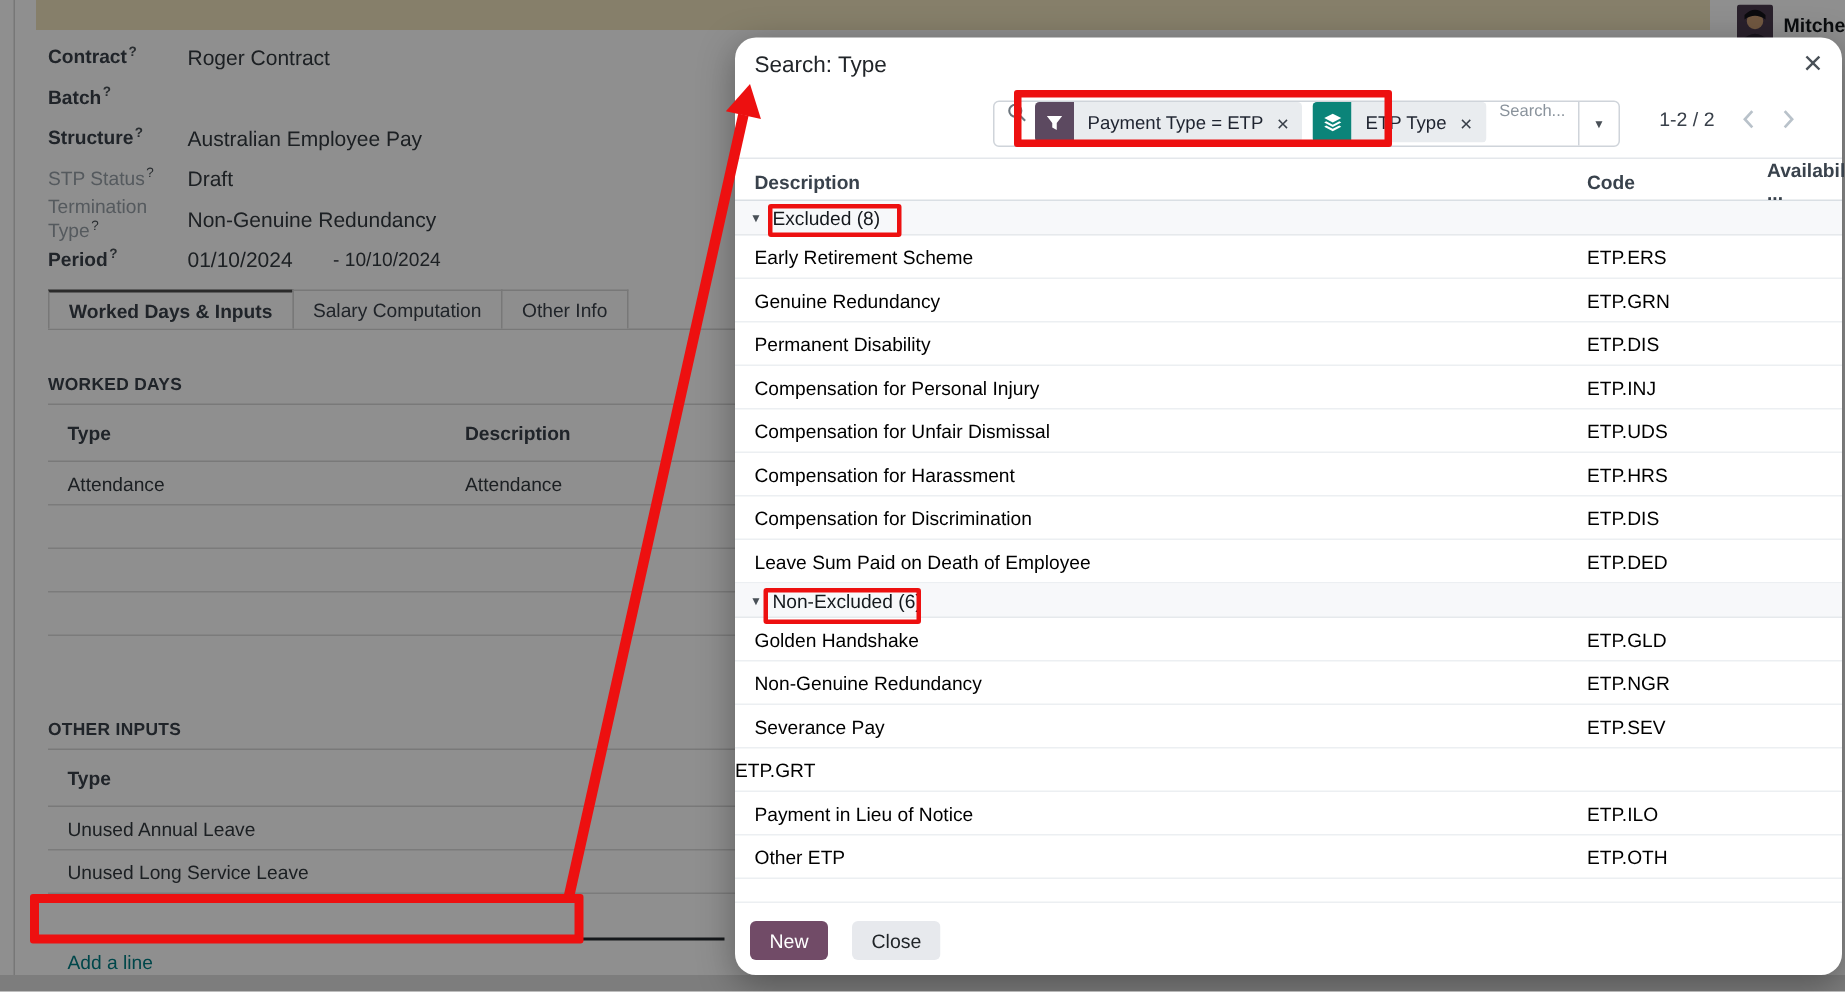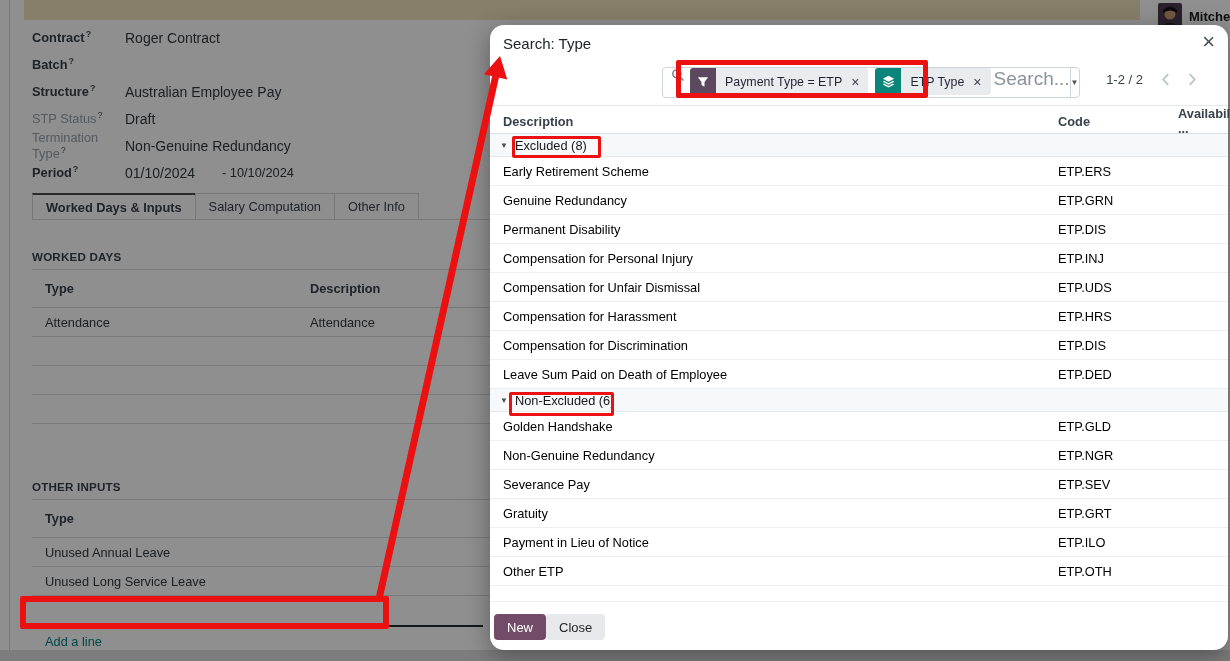--- a/index.html
+++ b/index.html
@@ -57,38 +57,38 @@
   .searchbar{position:absolute;left:172px;top:5px;width:418px;height:31px;border:1px solid #cfd4da;border-radius:4px;display:flex;align-items:flex-start;padding-left:8px;background:#fff;}
   .searchbar .mag{display:flex;align-items:center;margin-right:5px;}
   .facets{display:flex;gap:7px;align-items:center;}
   .facet{display:flex;align-items:center;height:27px;border-radius:3px;overflow:hidden;}
   .facet-icon{width:26px;height:27px;display:flex;align-items:center;justify-content:center;}
   .facet-icon.filter-icon{background:var(--facet-filter-purple);}
   .facet-icon.group-by-icon{background:var(--facet-groupby-teal);}
   .facet-body{background:#e9ecef;height:27px;display:flex;align-items:center;padding:0 9px;gap:9px;}
   .facet-label{font-size:12.4px;color:#1f2430;white-space:nowrap;}
   .facet-x{font-size:14px;color:#39404a;cursor:pointer;line-height:1;}
-  .search-ph{margin-left:3px;color:#8a939c;font-size:19px;flex:1;}
+  .search-ph{margin-left:9px;color:#8a939c;font-size:11px;flex:1;}
   .sb-divider{width:1px;height:29px;background:#cfd4da;}
   .sb-toggle{width:26px;height:29px;display:flex;align-items:center;justify-content:center;font-size:8px;color:#495057;cursor:pointer;}
   .pager{position:absolute;right:25px;top:7px;display:flex;align-items:center;gap:6px;}
   .pager .range{font-size:13px;color:#39404a;margin-right:6px;}
   .pg-btn{width:21px;height:21px;display:flex;align-items:center;justify-content:center;cursor:pointer;}
 
   .m-thead{position:absolute;left:0;top:81px;width:100%;height:28px;display:grid;grid-template-columns:568px 120px 1fr;align-items:center;border-bottom:1px solid #dadfe4;font-size:12.8px;font-weight:600;color:#39424c;}
   .m-thead .h-desc{padding-left:13px;}
   .m-thead .h-avail{display:flex;align-items:center;justify-content:flex-end;gap:10px;padding-right:13px;}
   .m-body{position:absolute;left:0;top:109px;width:100%;}
   .group-row{height:23px;display:flex;align-items:center;background:#f7f8fa;border-bottom:1px solid #e6e9ec;cursor:pointer;}
   .group-caret{font-size:8px;color:#495057;margin-left:10px;}
   .group-label{margin-left:7px;font-size:12.8px;color:#14181d;}
   .list-row{height:29px;display:grid;grid-template-columns:568px 120px 1fr;align-items:center;border-bottom:1px solid #eceff2;font-size:12.8px;color:#000000;cursor:pointer;}
   .list-row .c-desc{padding-left:13px;}
   .tail-row{height:16px;border-bottom:1px solid #eceff2;}
-  .m-footer{position:absolute;left:0;bottom:0;width:100%;height:46px;display:flex;align-items:center;gap:0;padding-left:4px;}
+  .m-footer{position:absolute;left:0;bottom:0;width:100%;height:46px;display:flex;align-items:center;gap:16px;padding-left:10px;}
   .btn{height:26px;padding:0 12px;border-radius:4px;font-size:13px;border:1px solid transparent;cursor:pointer;font-family:inherit;}
   .btn.primary{background:var(--primary-purple);color:#fff;}
   .btn.secondary{background:#e7e9ed;color:#212529;}
 
   
   .annot{position:absolute;z-index:50;pointer-events:none;}
   .a-box{position:absolute;border-style:solid;border-color:var(--annotation-red);border-radius:2px;}
   .a-facets{left:676px;top:60px;width:252px;height:38px;border-width:5px;}
   .a-excluded{left:512px;top:136px;width:89px;height:22px;border-width:3px;}
   .a-nonexcluded{left:509px;top:392px;width:105px;height:24px;border-width:3px;}
@@ -323,21 +323,20 @@
     <div class="c-desc">Non-Genuine Redundancy</div>
     <div class="c-code">ETP.NGR</div>
     <div class="c-avail"></div>
   </div>
         <div class="list-row">
     <div class="c-desc">Severance Pay</div>
     <div class="c-code">ETP.SEV</div>
     <div class="c-avail"></div>
   </div>
         <div class="list-row">
-    <div class="c-desc">Gratuity</div>
     <div class="c-code">ETP.GRT</div>
     <div class="c-avail"></div>
   </div>
         <div class="list-row">
     <div class="c-desc">Payment in Lieu of Notice</div>
     <div class="c-code">ETP.ILO</div>
     <div class="c-avail"></div>
   </div>
         <div class="list-row">
     <div class="c-desc">Other ETP</div>

